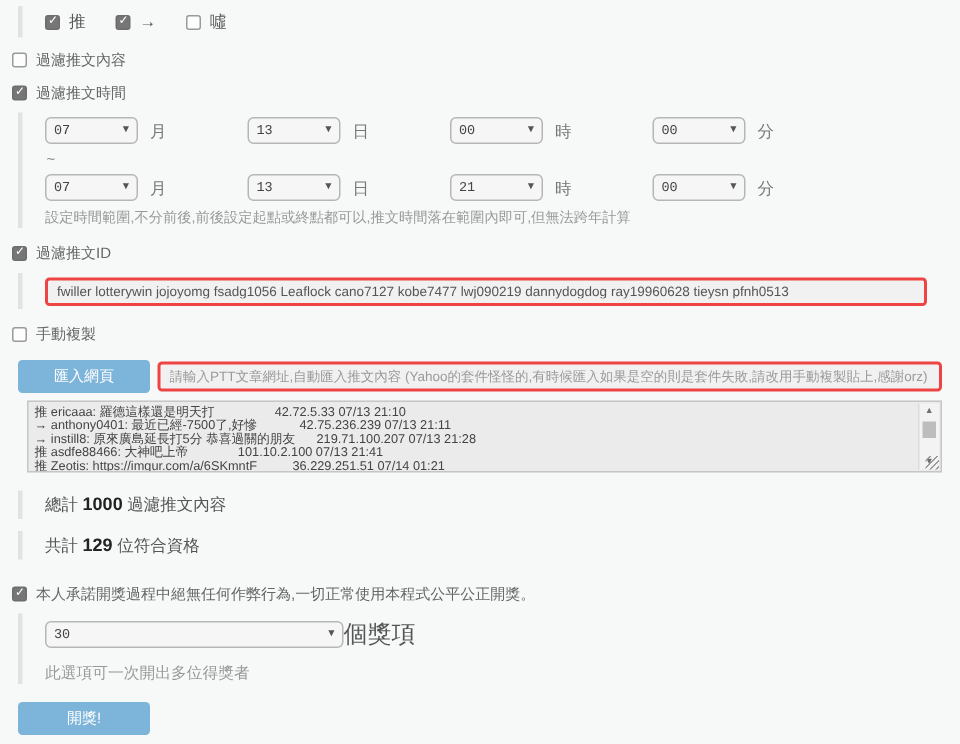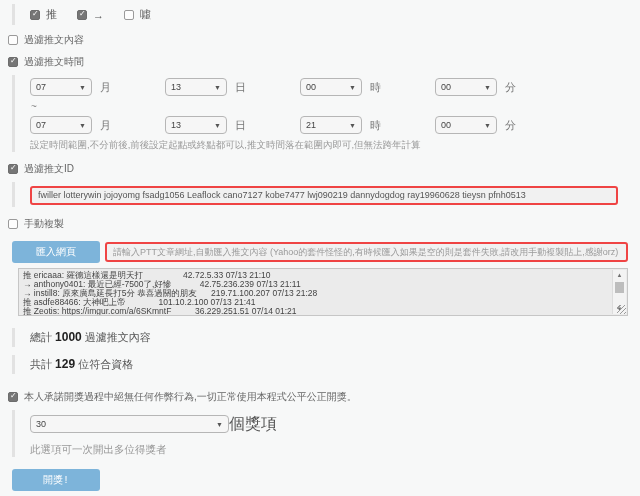--- a/index.html
+++ b/index.html
@@ -16,35 +16,35 @@
   .cb{width:10px;height:10px;border:1px solid #9a9a9a;border-radius:2px;background:#fdfdfd;
       display:inline-block;box-sizing:border-box;flex:0 0 auto;position:relative;cursor:pointer;}
   .cb.checked{background:#767676;border-color:#6d6d6d;}
   .cb.checked::after{content:"✓";position:absolute;left:1px;top:-2px;font-size:8px;color:#fff;}
   .chkrow{display:flex;align-items:center;gap:6px;margin-left:8px;font-size:10px;color:#666;}
   .pushrow{display:flex;align-items:center;gap:6px;padding-top:3px;padding-bottom:3px;font-size:11px;color:#555;}
   .pushrow .gap{width:8px;}
   
   .sel{display:inline-flex;align-items:center;justify-content:space-between;
        width:62px;height:18px;box-sizing:border-box;border:1px solid #b6b6b6;border-radius:4px;
-       background:#f6f6f6;padding:0 5px;font-size:9px;color:#444;cursor:pointer;}
+       background:#f6f6f6;padding:0 5px;font-size:9px;color:#444;cursor:pointer;font-family:Liberation Mono, monospace;}
   .sel .chev{font-size:7px;color:#555;line-height:1;}
   .selrow{display:flex;align-items:center;margin-bottom:5px;}
   .selgroup{display:flex;align-items:center;width:135px;}
   .selgroup .unit{margin-left:8px;font-size:11px;color:#777;}
   .tilde{font-size:10px;color:#888;margin:0 0 4px 1px;}
   .note{font-size:9.5px;color:#999;margin-top:3px;white-space:nowrap;}
   
   .txt{box-sizing:border-box;height:19px;border:2px solid #ef4444;border-radius:3px;
        background:#f1f1f1;font-size:9px;color:#555;padding:0 6px;outline:none;
        font-family:"Liberation Sans","DejaVu Sans",sans-serif;}
   .txt::placeholder{color:#9a9a9a;}
   
   .btn{width:88px;height:22px;border:none;border-radius:3px;background:#7db4da;color:#fff;
-       font-size:10px;cursor:pointer;font-family:Liberation Mono, monospace;}
+       font-size:10px;cursor:pointer;font-family:Liberation Sans, sans-serif;}
   .import-row{display:flex;gap:5px;margin:10px 12px 0 12px;align-items:center;}
   .import-row .txt{flex:1;height:20px;}
   
   .textbox{position:relative;margin:5px 12px 0 18px;height:48px;box-sizing:border-box;
            background:#ebebeb;border:1px solid #c6c6c6;padding:2px 18px 2px 4px;overflow:hidden;cursor:text;}
   .textbox .line{white-space:pre;font-size:8.5px;line-height:9.2px;color:#444;}
   .sbar{position:absolute;top:1px;right:1px;bottom:1px;width:13px;background:#f3f3f3;
         border-left:1px solid #dcdcdc;display:flex;flex-direction:column;align-items:center;}
   .sbar .arr{font-size:6px;color:#707070;height:10px;line-height:10px;cursor:pointer;}
   .sbar .track{flex:1;width:100%;position:relative;}

